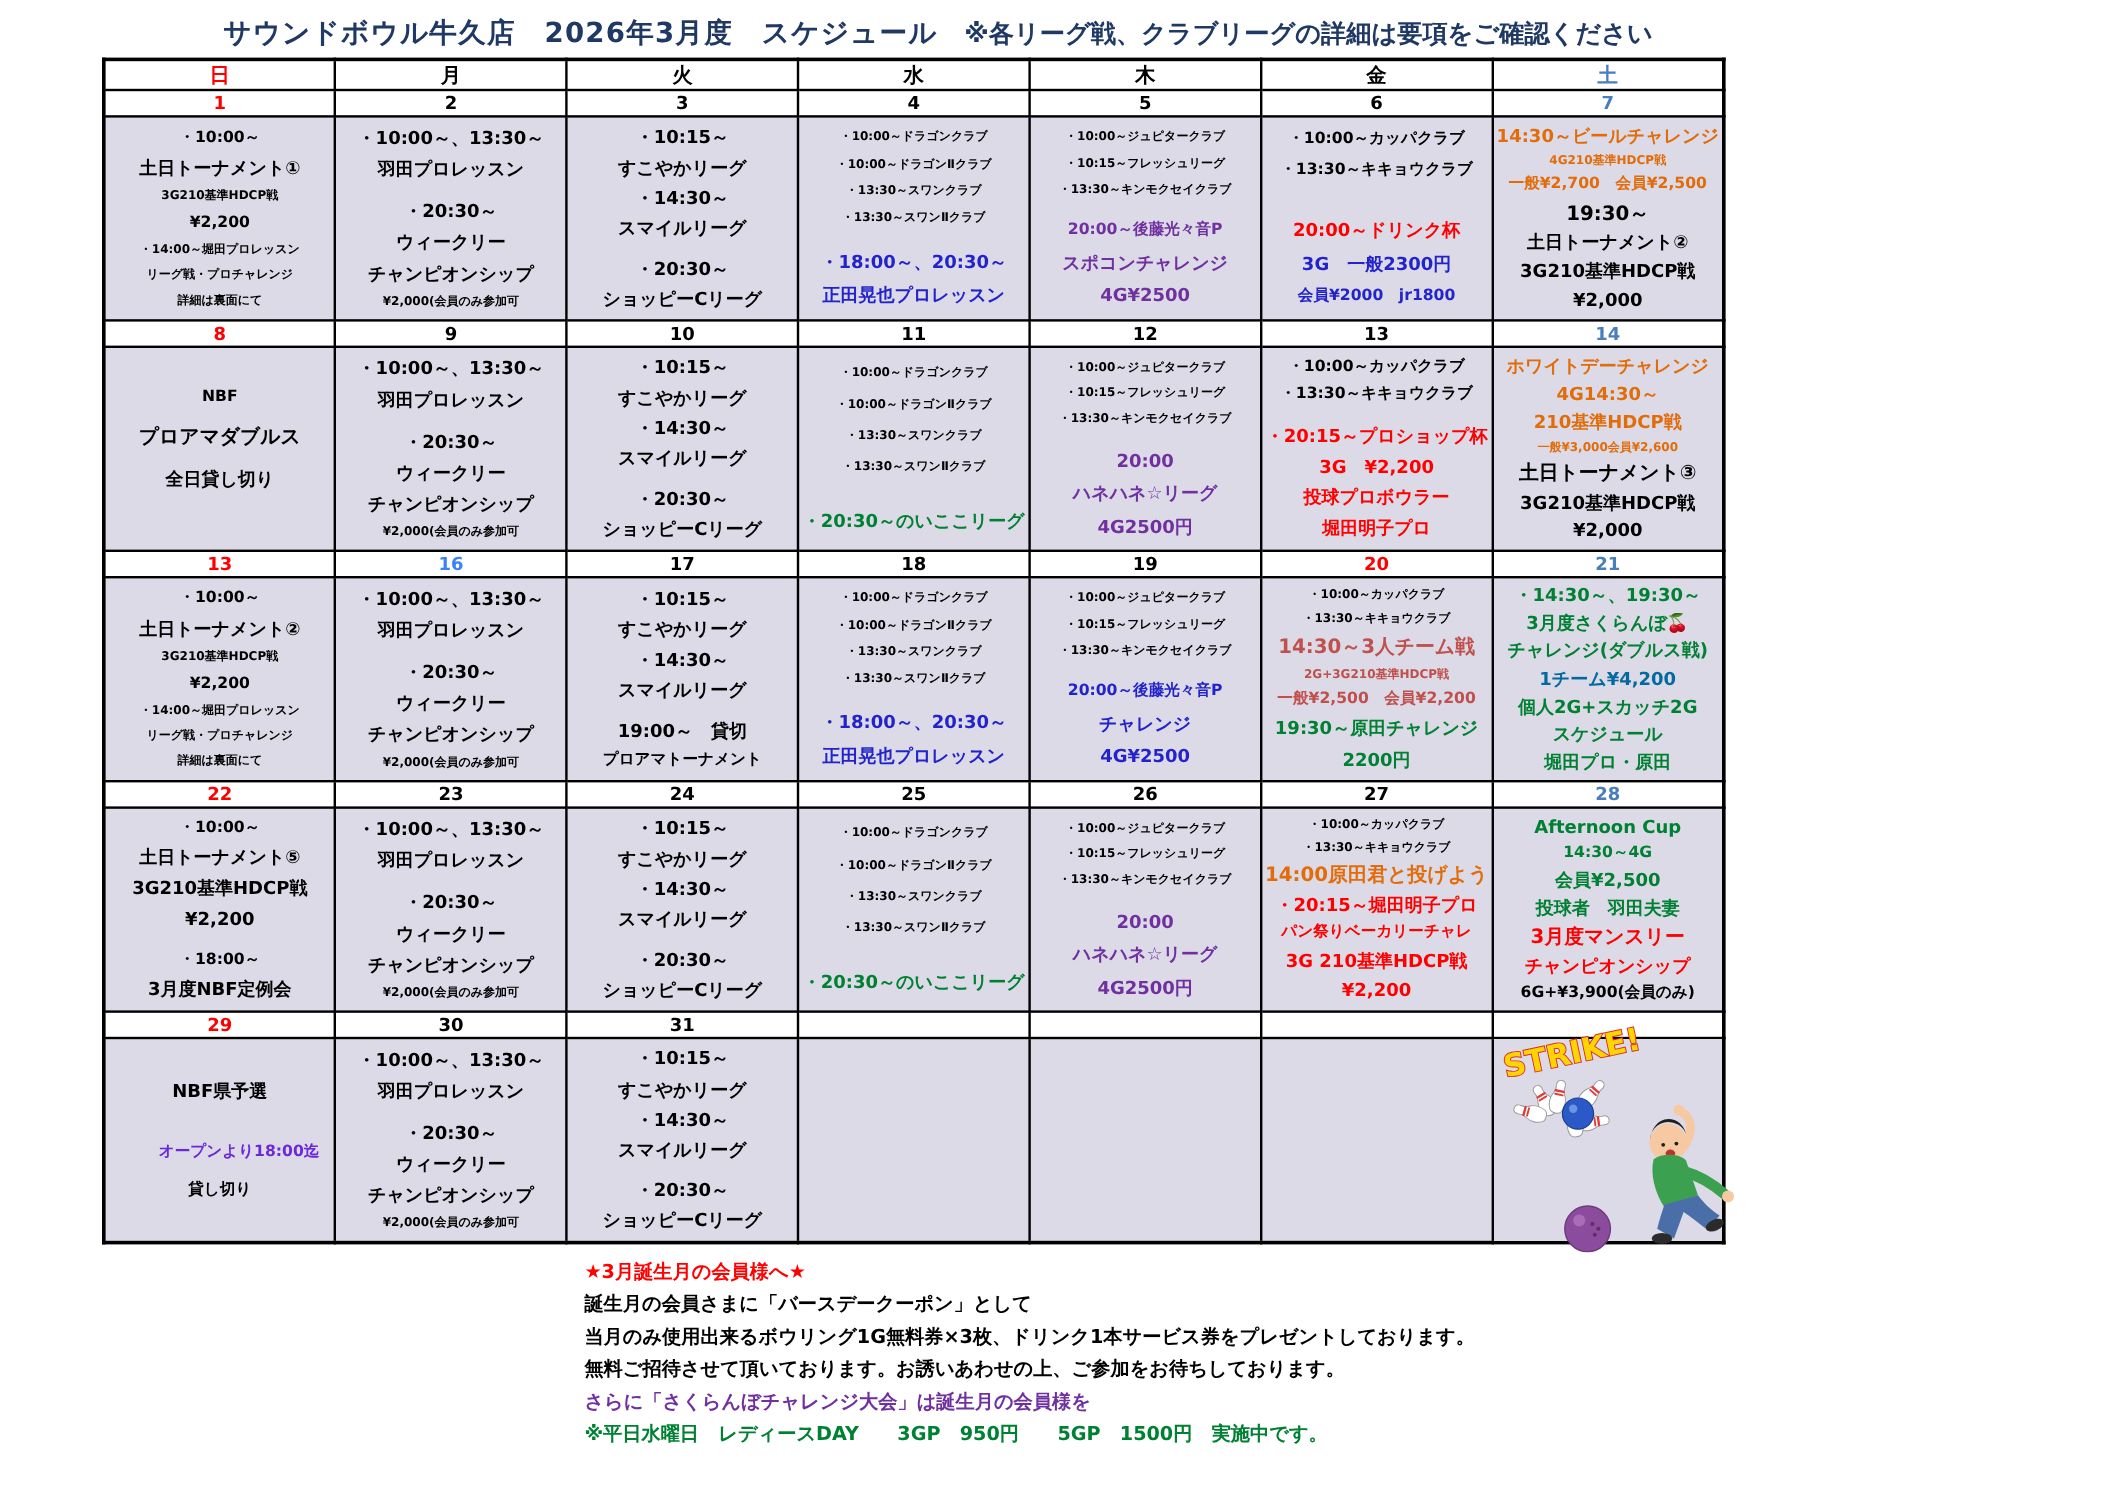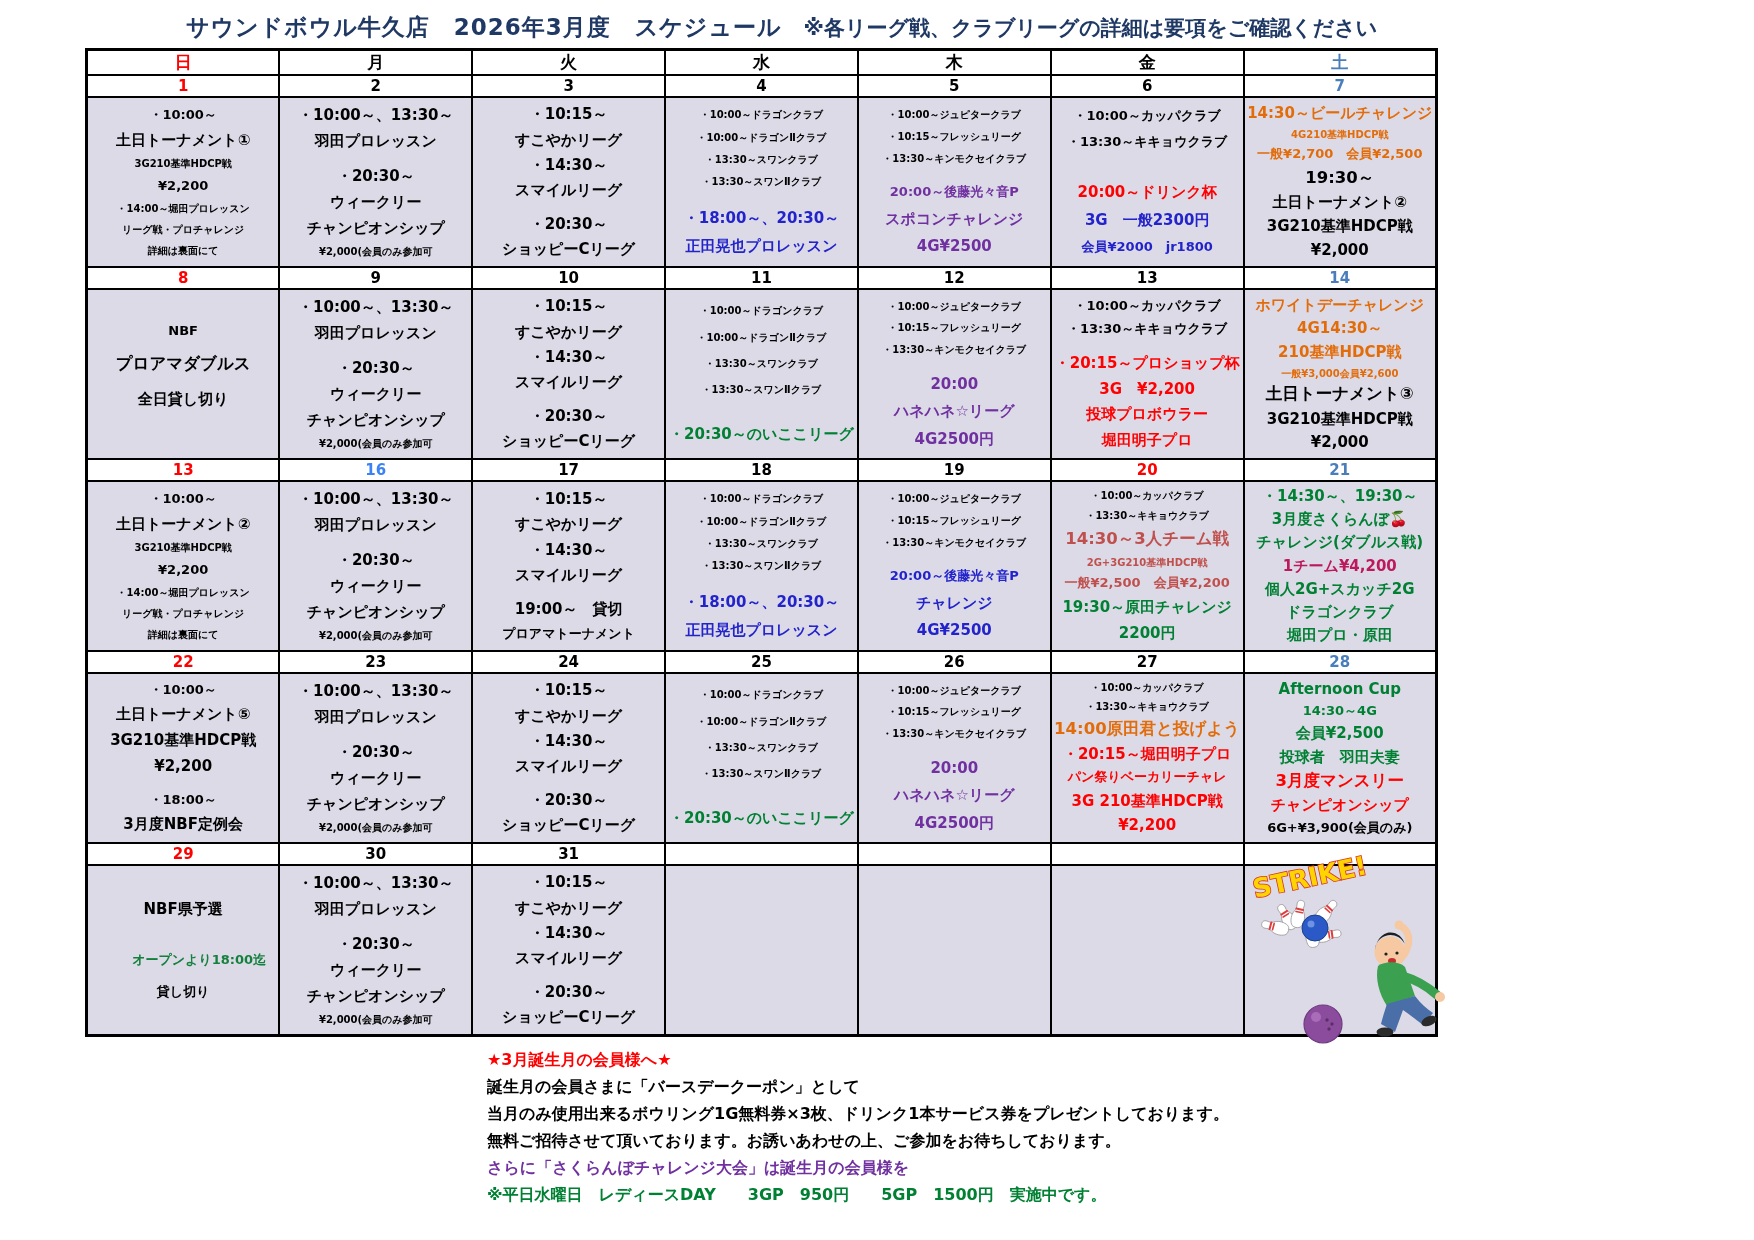--- a/index.html
+++ b/index.html
@@ -294,23 +294,23 @@
               <div class="entry" style="color: rgb(192, 80, 77);">一般¥2,500　会員¥2,200</div>
               <div class="entry sz-l" style="color: rgb(0, 128, 51);">19:30～原田チャレンジ</div>
               <div class="entry sz-l" style="color: rgb(0, 128, 51);">2200円</div>
             </div>
           </td>
           <td class="sched-cell">
             <div class="cell-lines">
               <div class="entry sz-l" style="color: rgb(0, 128, 51);">・14:30～、19:30～</div>
               <div class="entry sz-l" style="color: rgb(0, 128, 51);">3月度さくらんぼ🍒</div>
               <div class="entry sz-l" style="color: rgb(0, 128, 51);">チャレンジ(ダブルス戦)</div>
-              <div class="entry sz-l" style="color: #be185d;">1チーム¥4,200</div>
+              <div class="entry sz-l" style="color: #0369a1;">1チーム¥4,200</div>
               <div class="entry sz-l" style="color: rgb(0, 128, 51);">個人2G+スカッチ2G</div>
-              <div class="entry sz-l" style="color: rgb(0, 128, 51);">ドラゴンクラブ</div>
+              <div class="entry sz-l" style="color: rgb(0, 128, 51);">スケジュール</div>
               <div class="entry sz-l" style="color: rgb(0, 128, 51);">堀田プロ・原田</div>
             </div>
           </td>
         </tr>
         <tr>
           <td class="date-cell" style="color: rgb(255, 0, 0);">22</td>
           <td class="date-cell" style="color: rgb(0, 0, 0);">23</td>
           <td class="date-cell" style="color: rgb(0, 0, 0);">24</td>
           <td class="date-cell" style="color: rgb(0, 0, 0);">25</td>
           <td class="date-cell" style="color: rgb(0, 0, 0);">26</td>
@@ -403,21 +403,21 @@
           <td class="date-cell" style="color: rgb(0, 0, 0);"></td>
           <td class="date-cell" style="color: rgb(0, 0, 0);"></td>
           <td class="date-cell" style="color: rgb(0, 0, 0);"></td>
         </tr>
         <tr>
           <td class="sched-cell">
             <div class="cell-lines">
               <div class="entry"></div>
               <div class="entry sz-l" style="color: rgb(0, 0, 0);">NBF県予選</div>
               <div class="entry"></div>
-              <div class="entry" style="color: #15803d; margin-left: 32px;">オープンより18:00迄</div>
+              <div class="entry" style="color: #6d28d9; margin-left: 32px;">オープンより18:00迄</div>
               <div class="entry" style="color: rgb(0, 0, 0);">貸し切り</div>
               <div class="entry"></div>
             </div>
           </td>
           <td class="sched-cell">
             <div class="cell-lines">
               <div class="entry sz-l" style="color: rgb(0, 0, 0);">・10:00～、13:30～</div>
               <div class="entry sz-l" style="color: rgb(0, 0, 0);">羽田プロレッスン</div>
               <div class="entry"></div>
               <div class="entry sz-l" style="color: rgb(0, 0, 0);">・20:30～</div>

